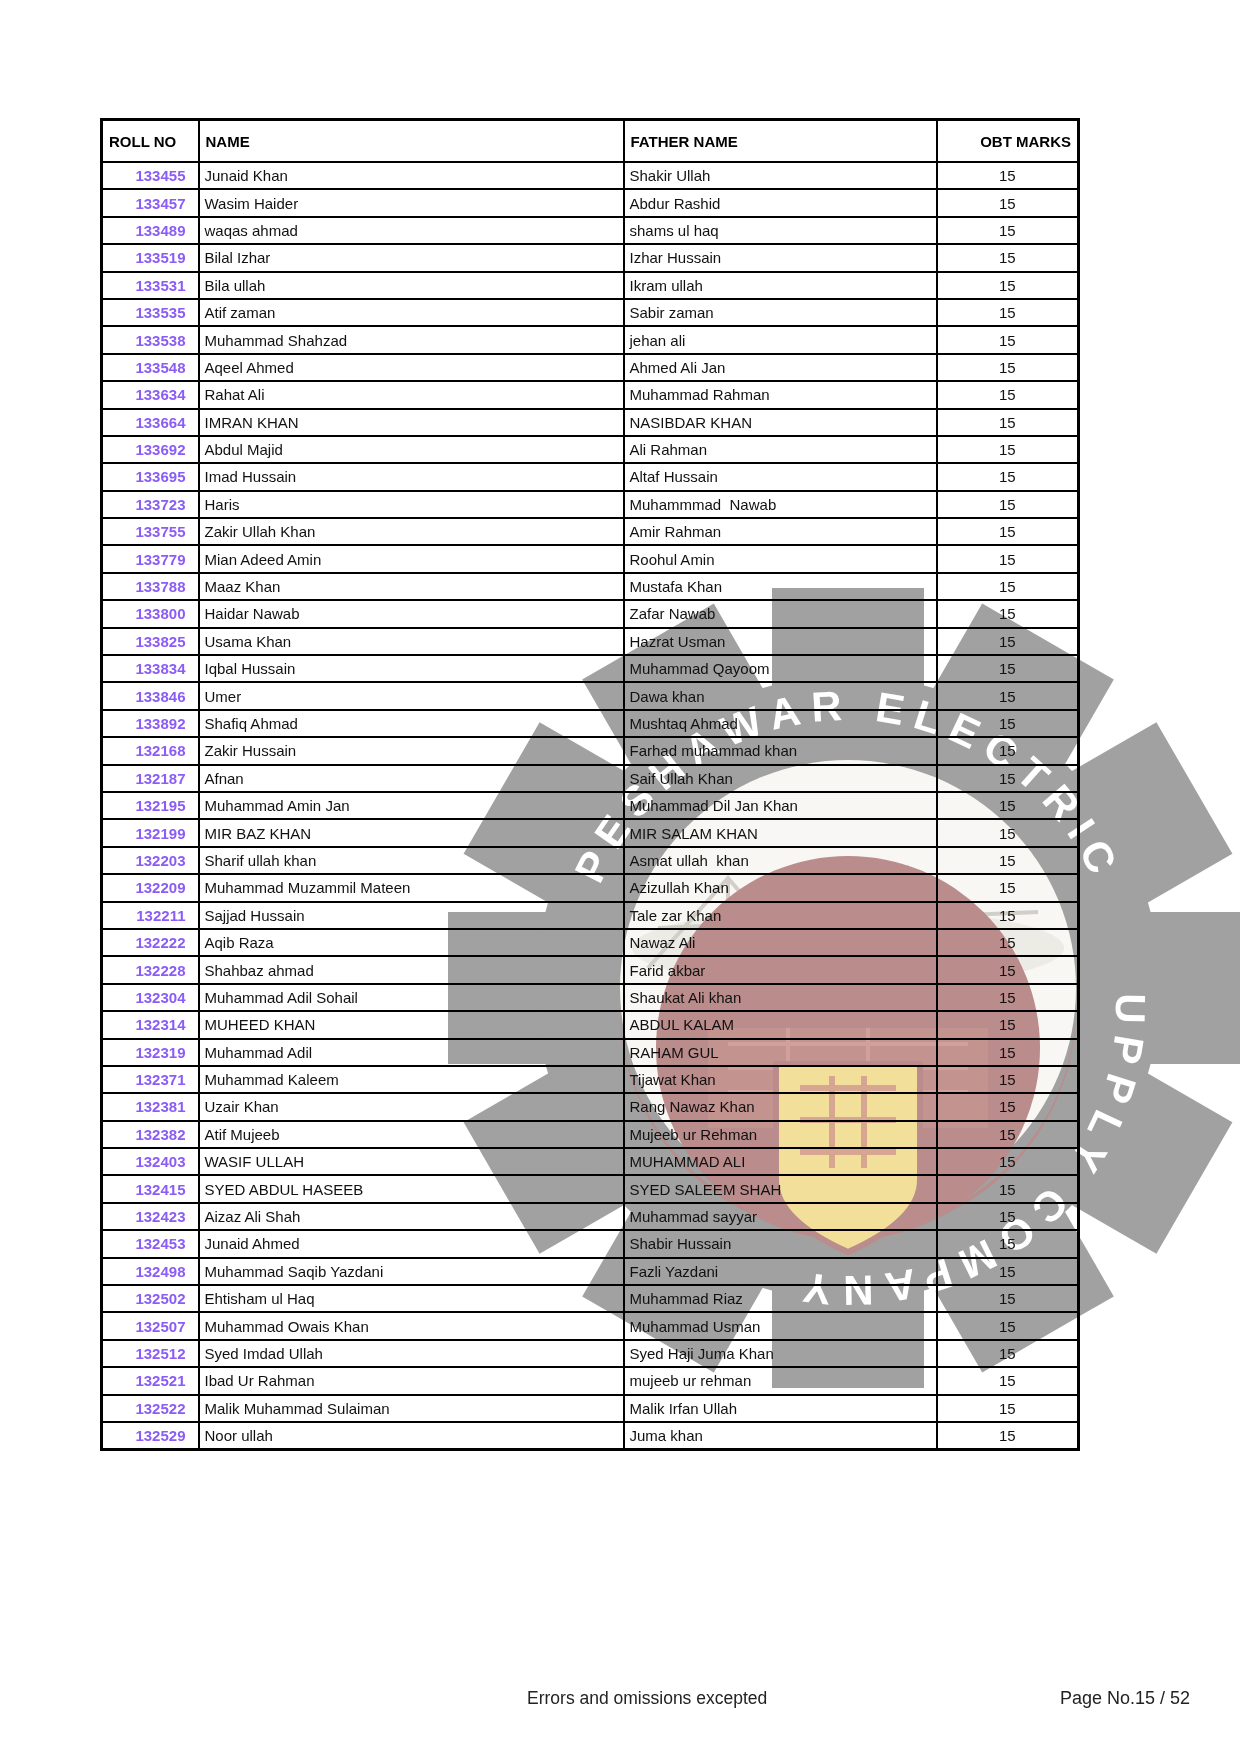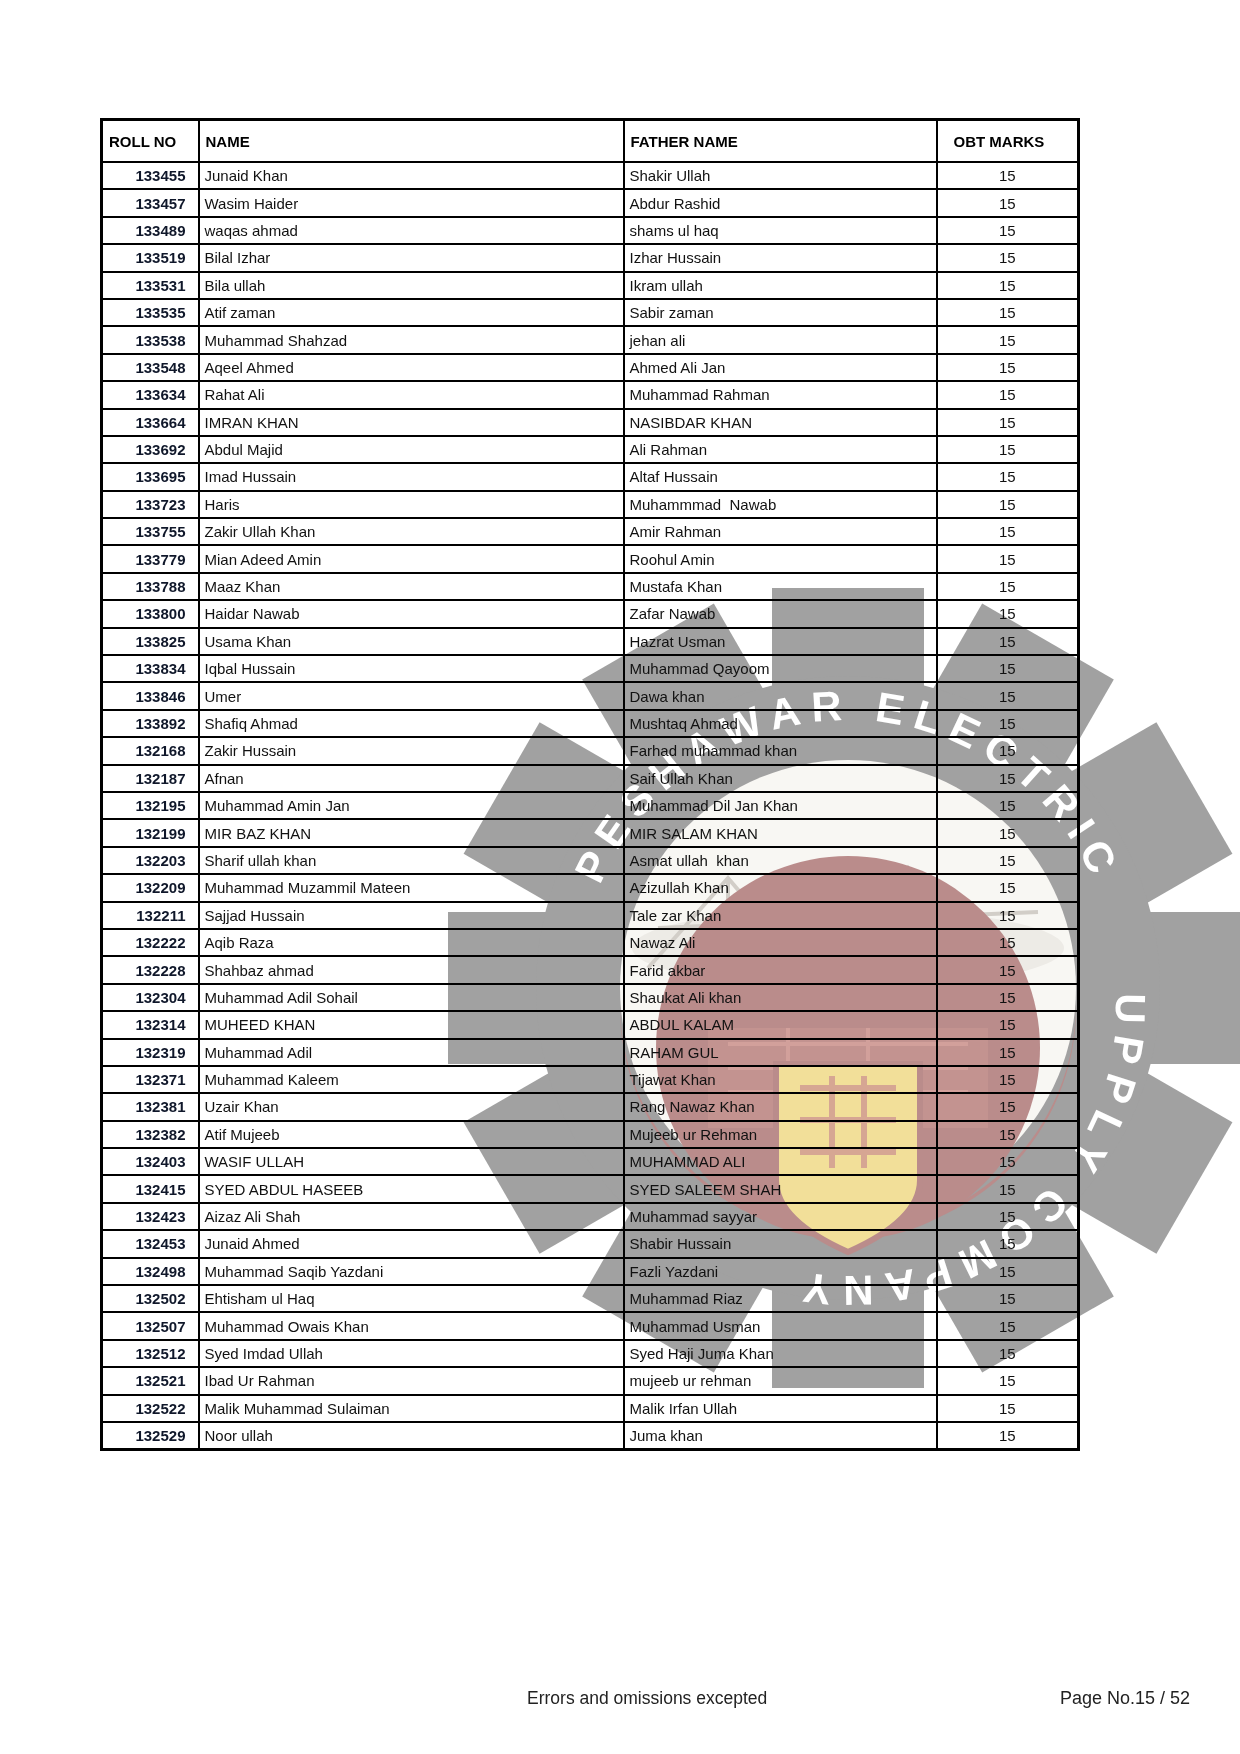--- a/index.html
+++ b/index.html
@@ -20,26 +20,26 @@
     border-radius:10px;
   }
   table.results, table.results td, table.results th{
     border:2px solid #000;
   }
   table.results{border-width:3px;}
   th{
     height:40px;font-size:15px;font-weight:bold;color:#000;
     text-align:left;padding:0 6px;vertical-align:middle;background:transparent;
   }
-  th.col-marks{text-align:left;padding-left:16px;}
+  th.col-marks{text-align:right;padding-left:16px;}
   td{
     height:25.4px;font-size:15px;vertical-align:middle;background:transparent;
     white-space:pre;overflow:hidden;padding:0 5px;color:#111;
   }
-  td.col-roll{font-weight:bold;text-align:right;padding-right:12px;color:#0f172a;}
+  td.col-roll{font-weight:bold;text-align:right;padding-right:12px;color:#8b5cf6;}
   td.col-name,td.col-father{text-align:left;}
   td.col-marks{text-align:center;}
   .w-roll{width:97px;} .w-name{width:425px;} .w-father{width:313px;} .w-marks{width:142px;}
 
   
   .footer-note{
     position:absolute;left:527px;top:1688px;font-size:17.5px;color:#222;
   }
   .footer-page{
     position:absolute;left:1060px;top:1688px;font-size:18px;color:#222;

